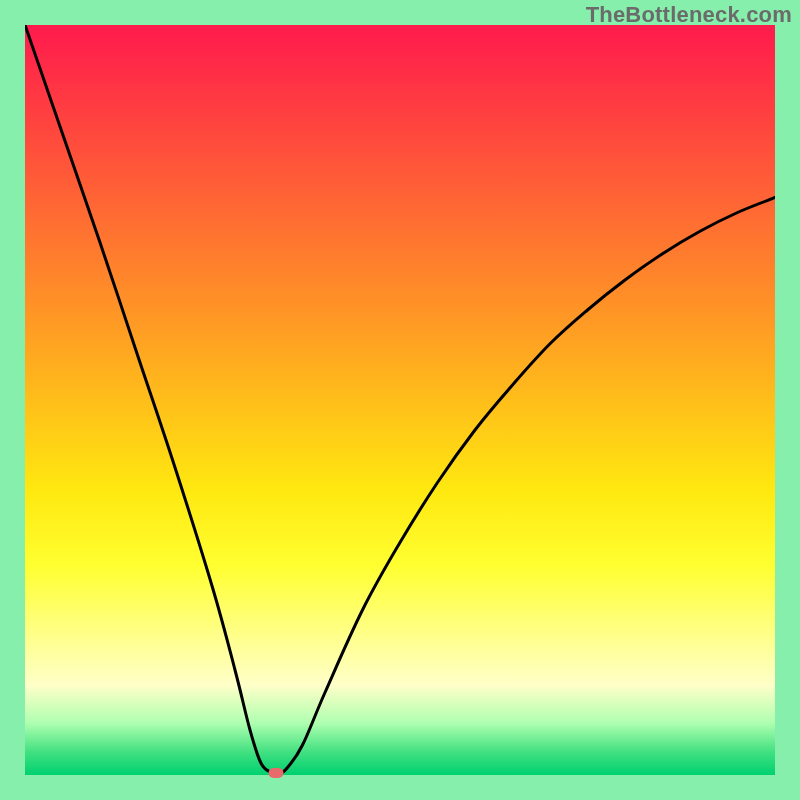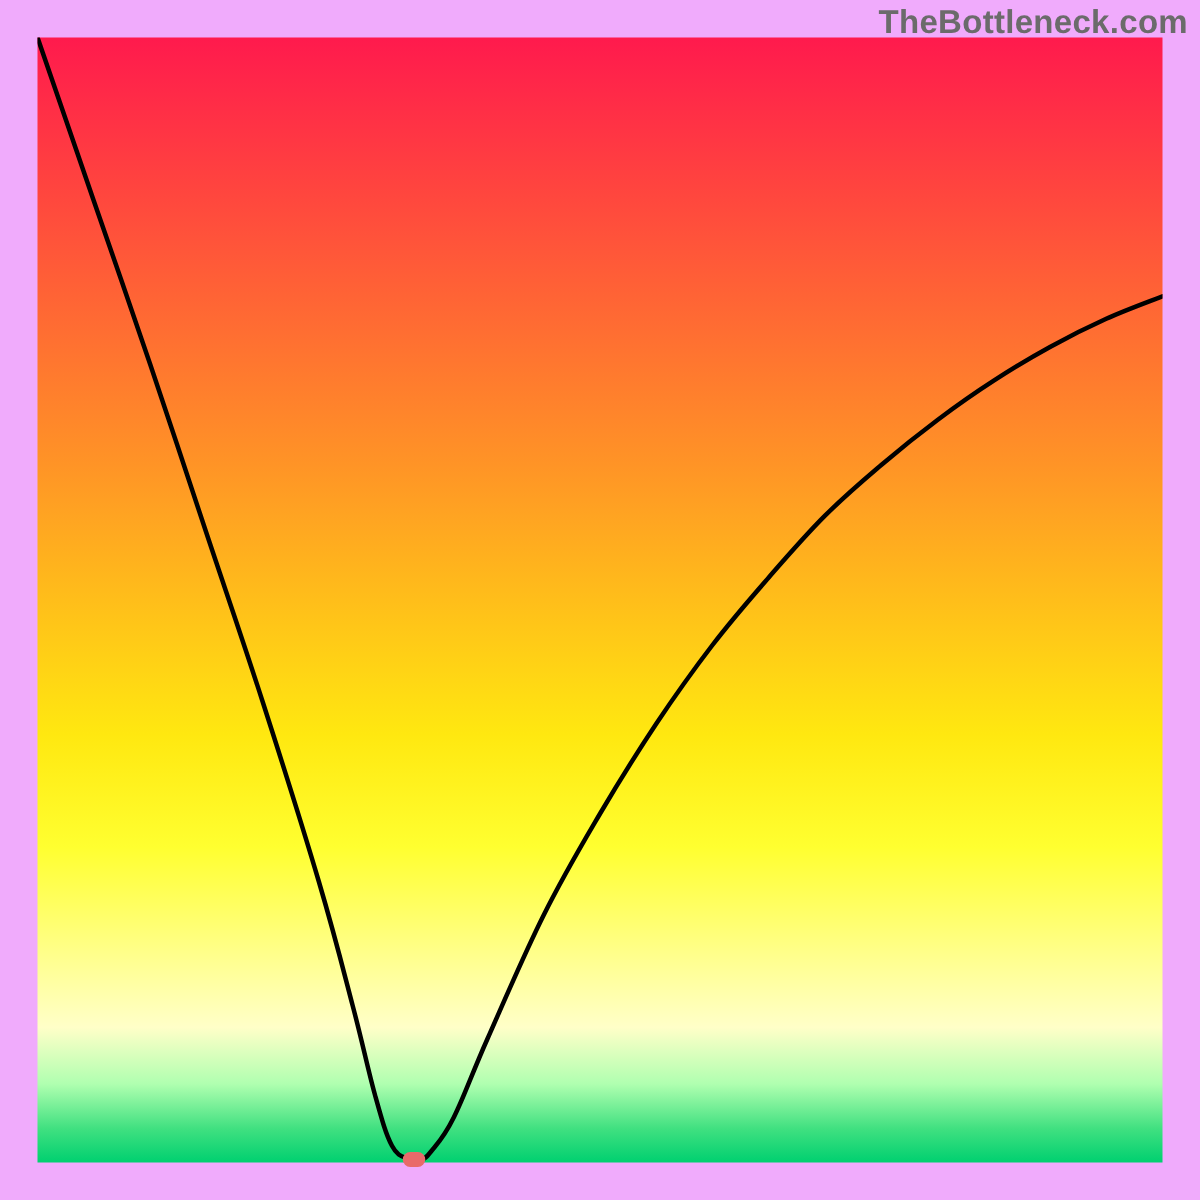--- a/index.html
+++ b/index.html
@@ -7,21 +7,21 @@
     padding: 0;
     width: 800px;
     height: 800px;
     background: #000;
     overflow: hidden;
   }
   .frame {
     position: relative;
     width: 800px;
     height: 800px;
-    background: #f0abfc;
+    background: #86efac;
   }
   .plot {
     position: absolute;
     left: 25px;
     top: 25px;
     width: 750px;
     height: 750px;
     background: linear-gradient(to bottom,
       #ff1a4d 0%,
       #ff4040 12%,

